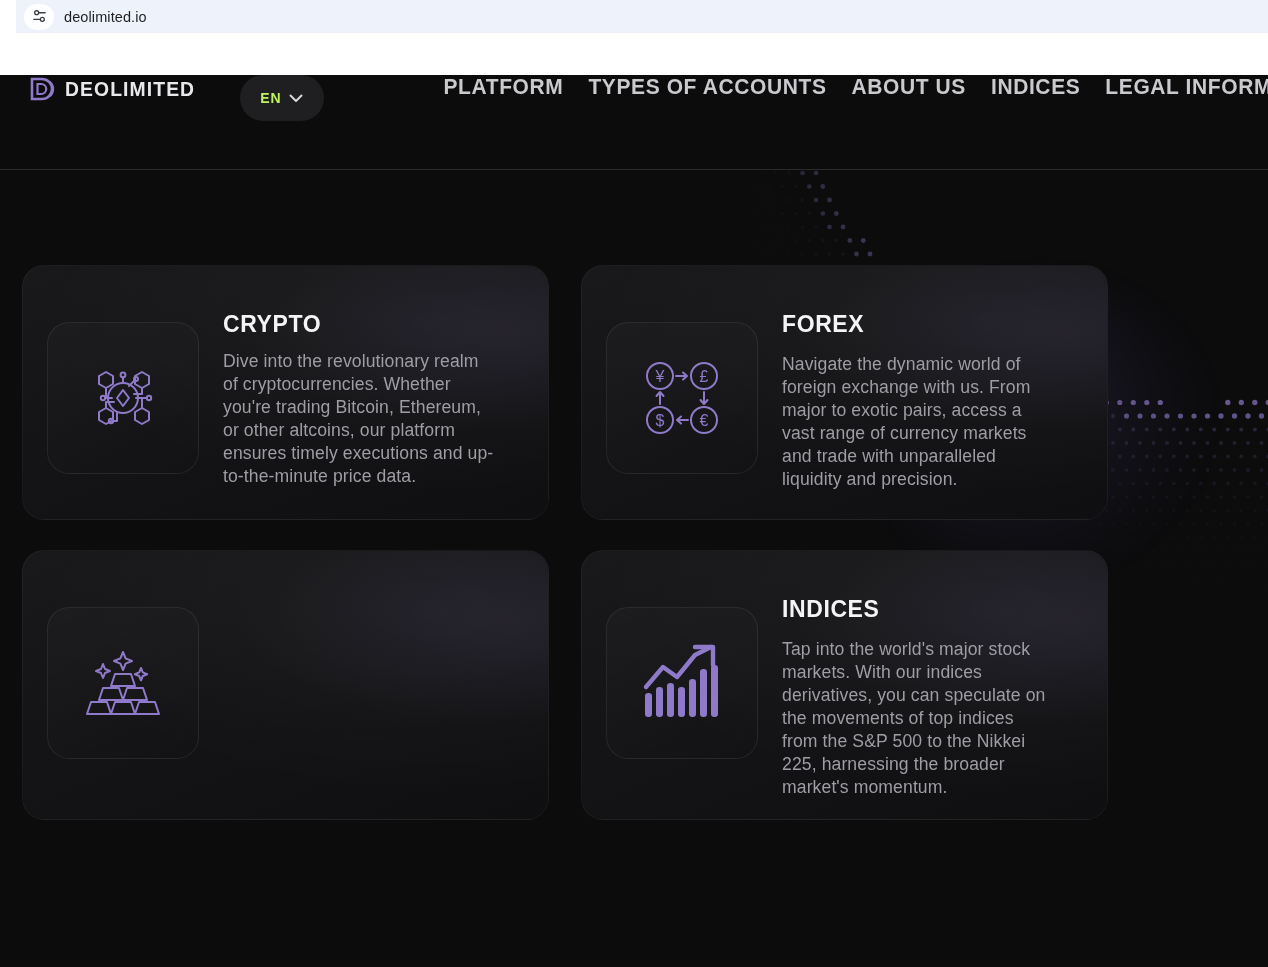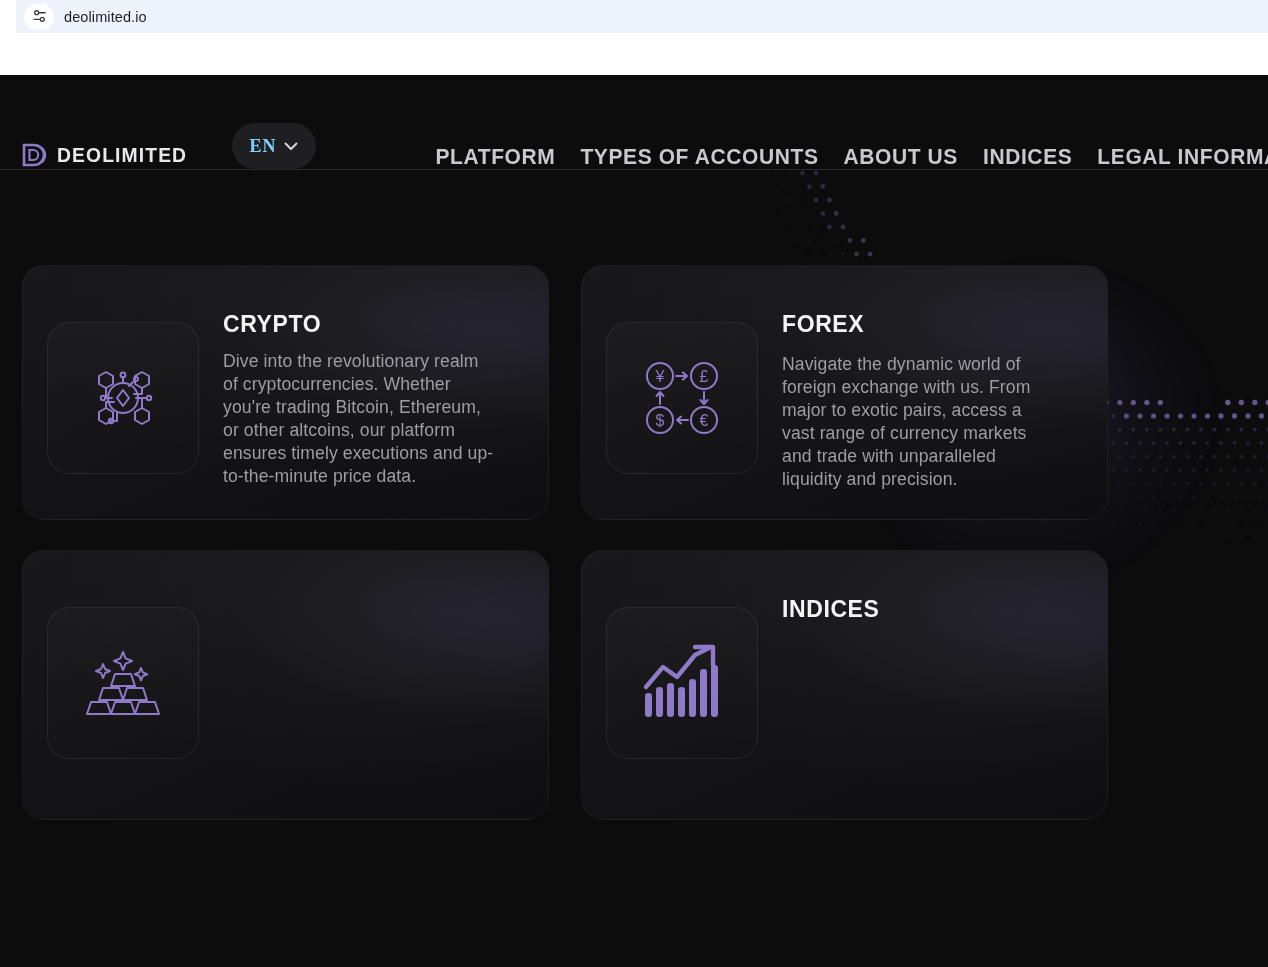--- a/index.html
+++ b/index.html
@@ -82,23 +82,24 @@
   }
 
   
   .header {
     position: absolute;
     top: 0; left: 0;
     width: 1268px;
     height: 95px;
     border-bottom: 1px solid #2a2a2c;
     display: flex;
-    align-items: flex-end;
+    align-items: flex-start;
     z-index: 5;
     background: #0c0c0d;
+    padding-left: 8px;
   }
   .brand {
     display: flex;
     align-items: center;
     margin-left: 20px;
     gap: 9px;
     flex: none;
   }
   .brand-mark { display:block; }
   .brand-name {
@@ -118,25 +119,24 @@
     border-radius: 23px;
     background: #1f1f21;
     display: flex;
     align-items: center;
     justify-content: center;
     gap: 7px;
     flex: none;
     cursor: pointer;
   }
   .lang-label {
-    font-size: 18px;
+    font-size: 14px;
     font-weight: 700;
-    color: #7dd3fc;
+    color: #bef264;
     letter-spacing: 1px;
-    font-family: Liberation Serif, serif;
   }
   .chev { display:block; }
 
   .nav {
     display: flex;
     align-items: center;
     margin-left: 120px;
     gap: 25px;
     white-space: nowrap;
     flex: none;
@@ -1043,17 +1043,18 @@
             <rect x="48" y="36" width="7" height="38" rx="3.2"></rect>
             <rect x="59" y="26" width="7" height="48" rx="3.2"></rect>
             <rect x="70" y="22" width="7" height="52" rx="3.2"></rect>
           </g>
           <path d="M5 44 L22 24 L36 34 L54 12 L70 4" fill="none" stroke="#8f7ac9" stroke-width="4.4" stroke-linecap="round" stroke-linejoin="round"></path>
           <path d="M54 4 L72 4 L72 22" fill="none" stroke="#8f7ac9" stroke-width="4.4" stroke-linecap="round" stroke-linejoin="round"></path>
         </svg>
       </div>
       <div class="card-body">
         <div class="card-title">INDICES</div>
+        <div class="card-text">Tap into the world's major stock markets. With our indices derivatives, you can speculate on the movements of top indices from the S&amp;P 500 to the Nikkei 225, harnessing the broader market's momentum.</div>
       </div>
     </div>
 
   </div>
 </div>
 
 </body></html>

